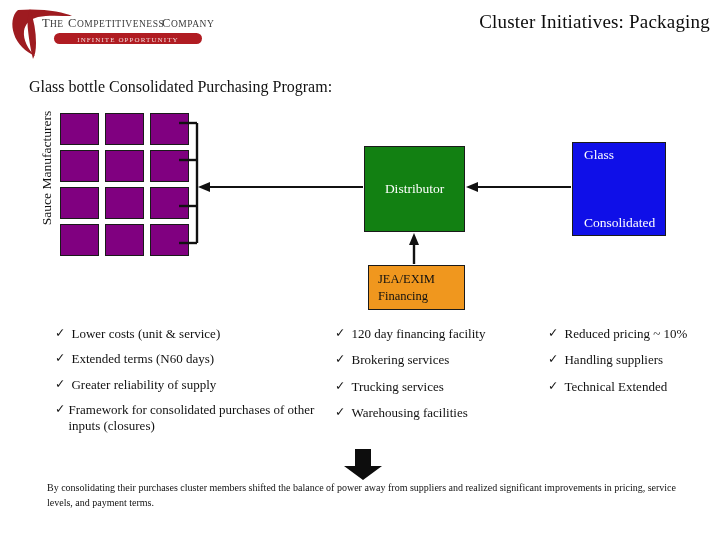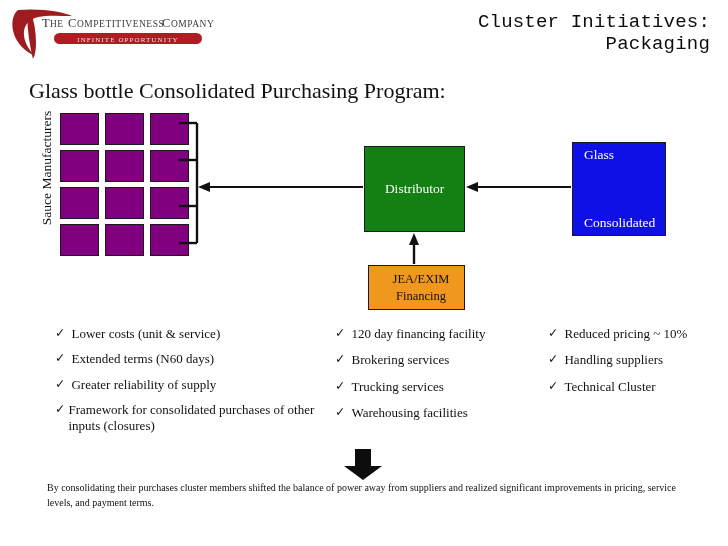--- a/index.html
+++ b/index.html
@@ -27,31 +27,31 @@
   #logo svg { display: block; }
 
   
   #slide-title {
     position: absolute;
     left: 380px;
     top: 11px;
     width: 330px;
     text-align: right;
     font-size: 19px;
-    font-family: Liberation Mono, monospace;
+    font-family: Liberation Serif, serif;
     color: #0d0d0d;
     letter-spacing: 0.2px;
   }
 
   
   #section-heading {
     position: absolute;
     left: 29px;
     top: 78px;
-    font-size: 22px;
+    font-size: 16px;
     color: #111111;
   }
 
   
   #diagram {
     position: absolute;
     left: 0;
     top: 0;
     width: 728px;
     height: 330px;
@@ -141,21 +141,21 @@
     line-height: 1.75;
     gap: 44px;
   }
   #node-financing {
     left: 368px;
     top: 265px;
     width: 97px;
     height: 45px;
     background: #f0971e;
     color: #111111;
-    align-items: center;
+    align-items: flex-start;
     padding-left: 9px;
     font-size: 12.5px;
     line-height: 1.35;
   }
 
   
   #benefits {
     position: absolute;
     left: 0;
     top: 326px;
@@ -340,21 +340,21 @@
     <div class="benefit-item">
       <span class="check">✓</span>
       <span class="benefit-text">Reduced pricing ~ 10%</span>
     </div>
     <div class="benefit-item">
       <span class="check">✓</span>
       <span class="benefit-text">Handling suppliers</span>
     </div>
     <div class="benefit-item">
       <span class="check">✓</span>
-      <span class="benefit-text">Technical Cluster</span>
+      <span class="benefit-text">Technical Extended</span>
     </div>
   </div>
 </div>
 
 <svg id="down-arrow" viewBox="0 0 42 32" xmlns="http://www.w3.org/2000/svg">
   <polygon points="13,0 29,0 29,17 40,17 21,31 2,17 13,17" fill="#0d0d0d"></polygon>
 </svg>
 
 <div id="conclusion">By consolidating their purchases cluster members shifted the balance of power away from suppliers and realized significant improvements in pricing, service levels, and payment terms.</div>
 

